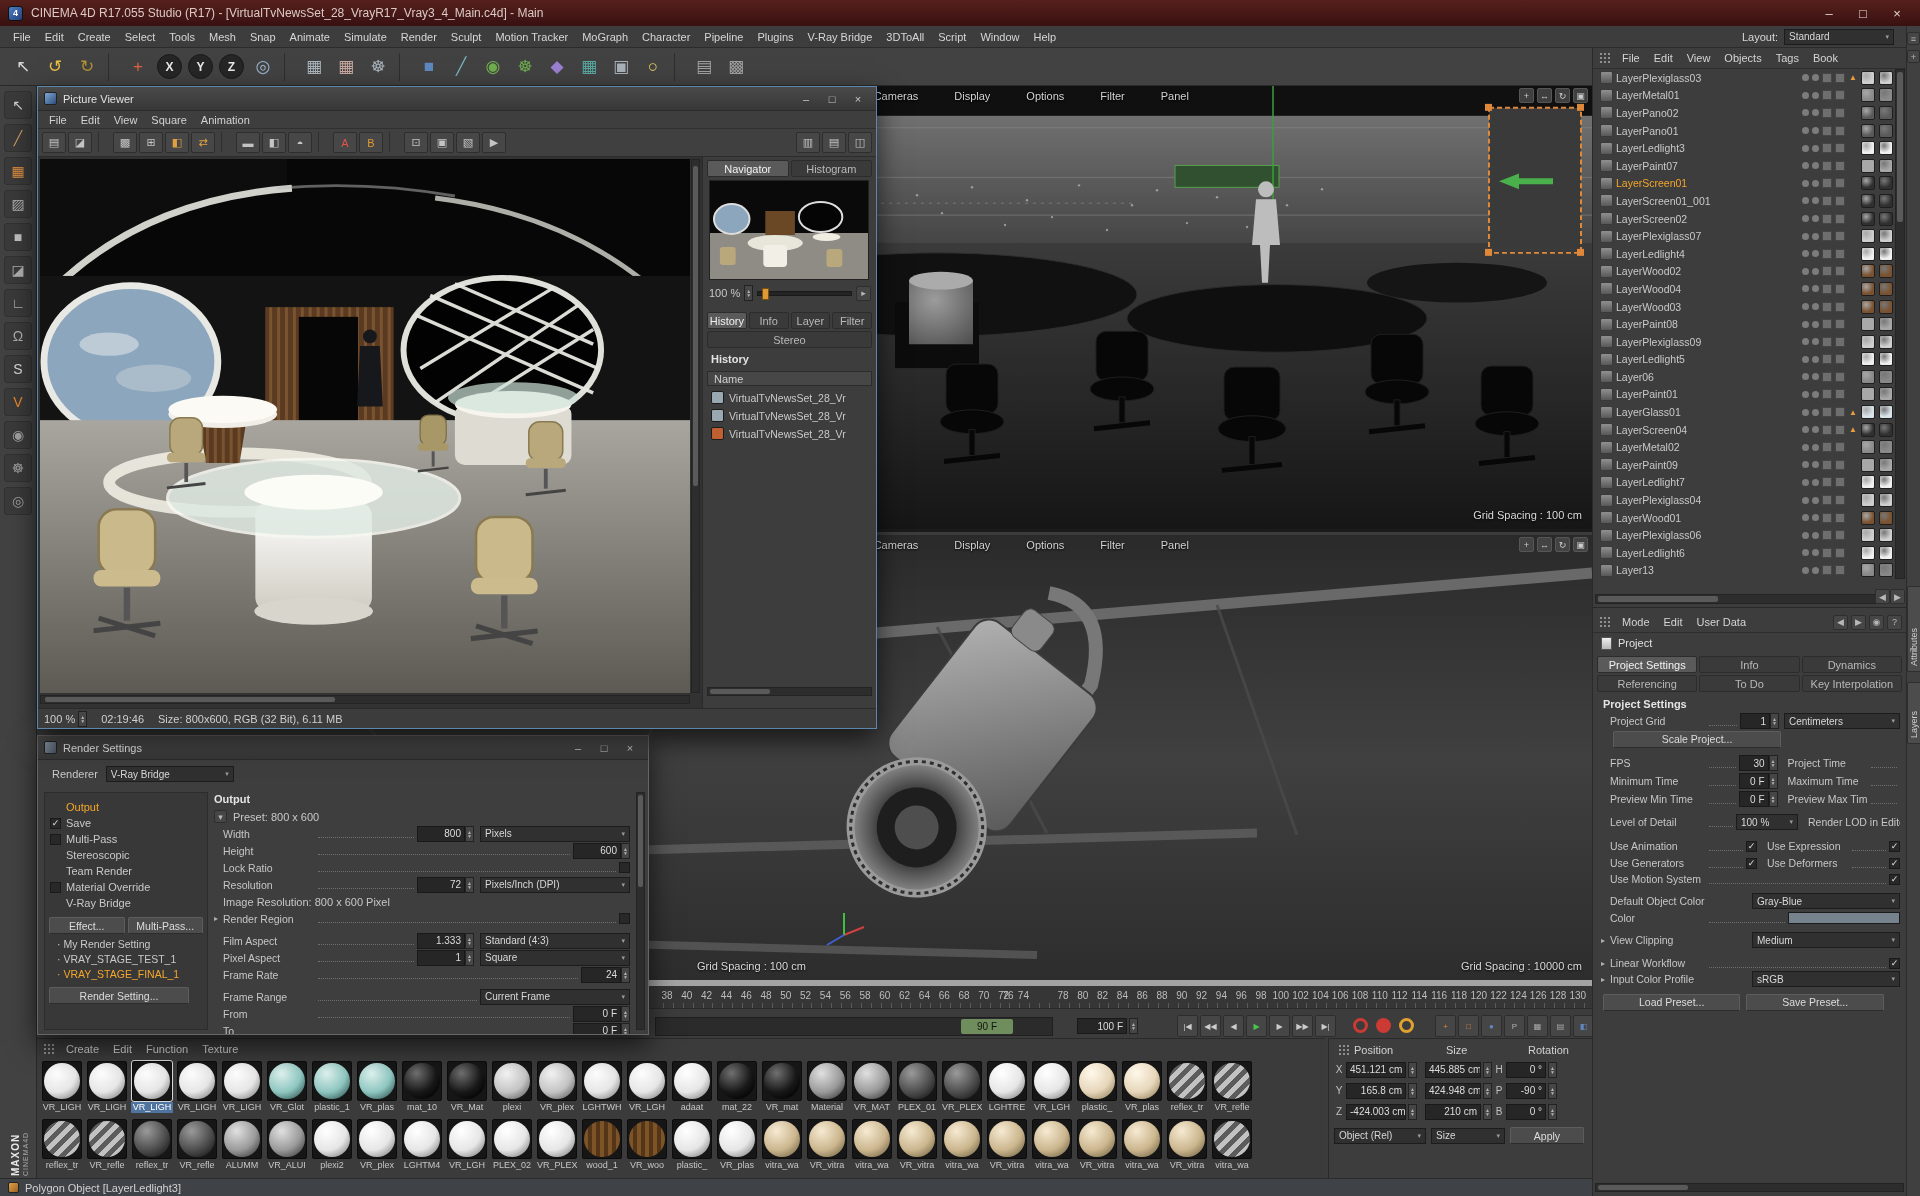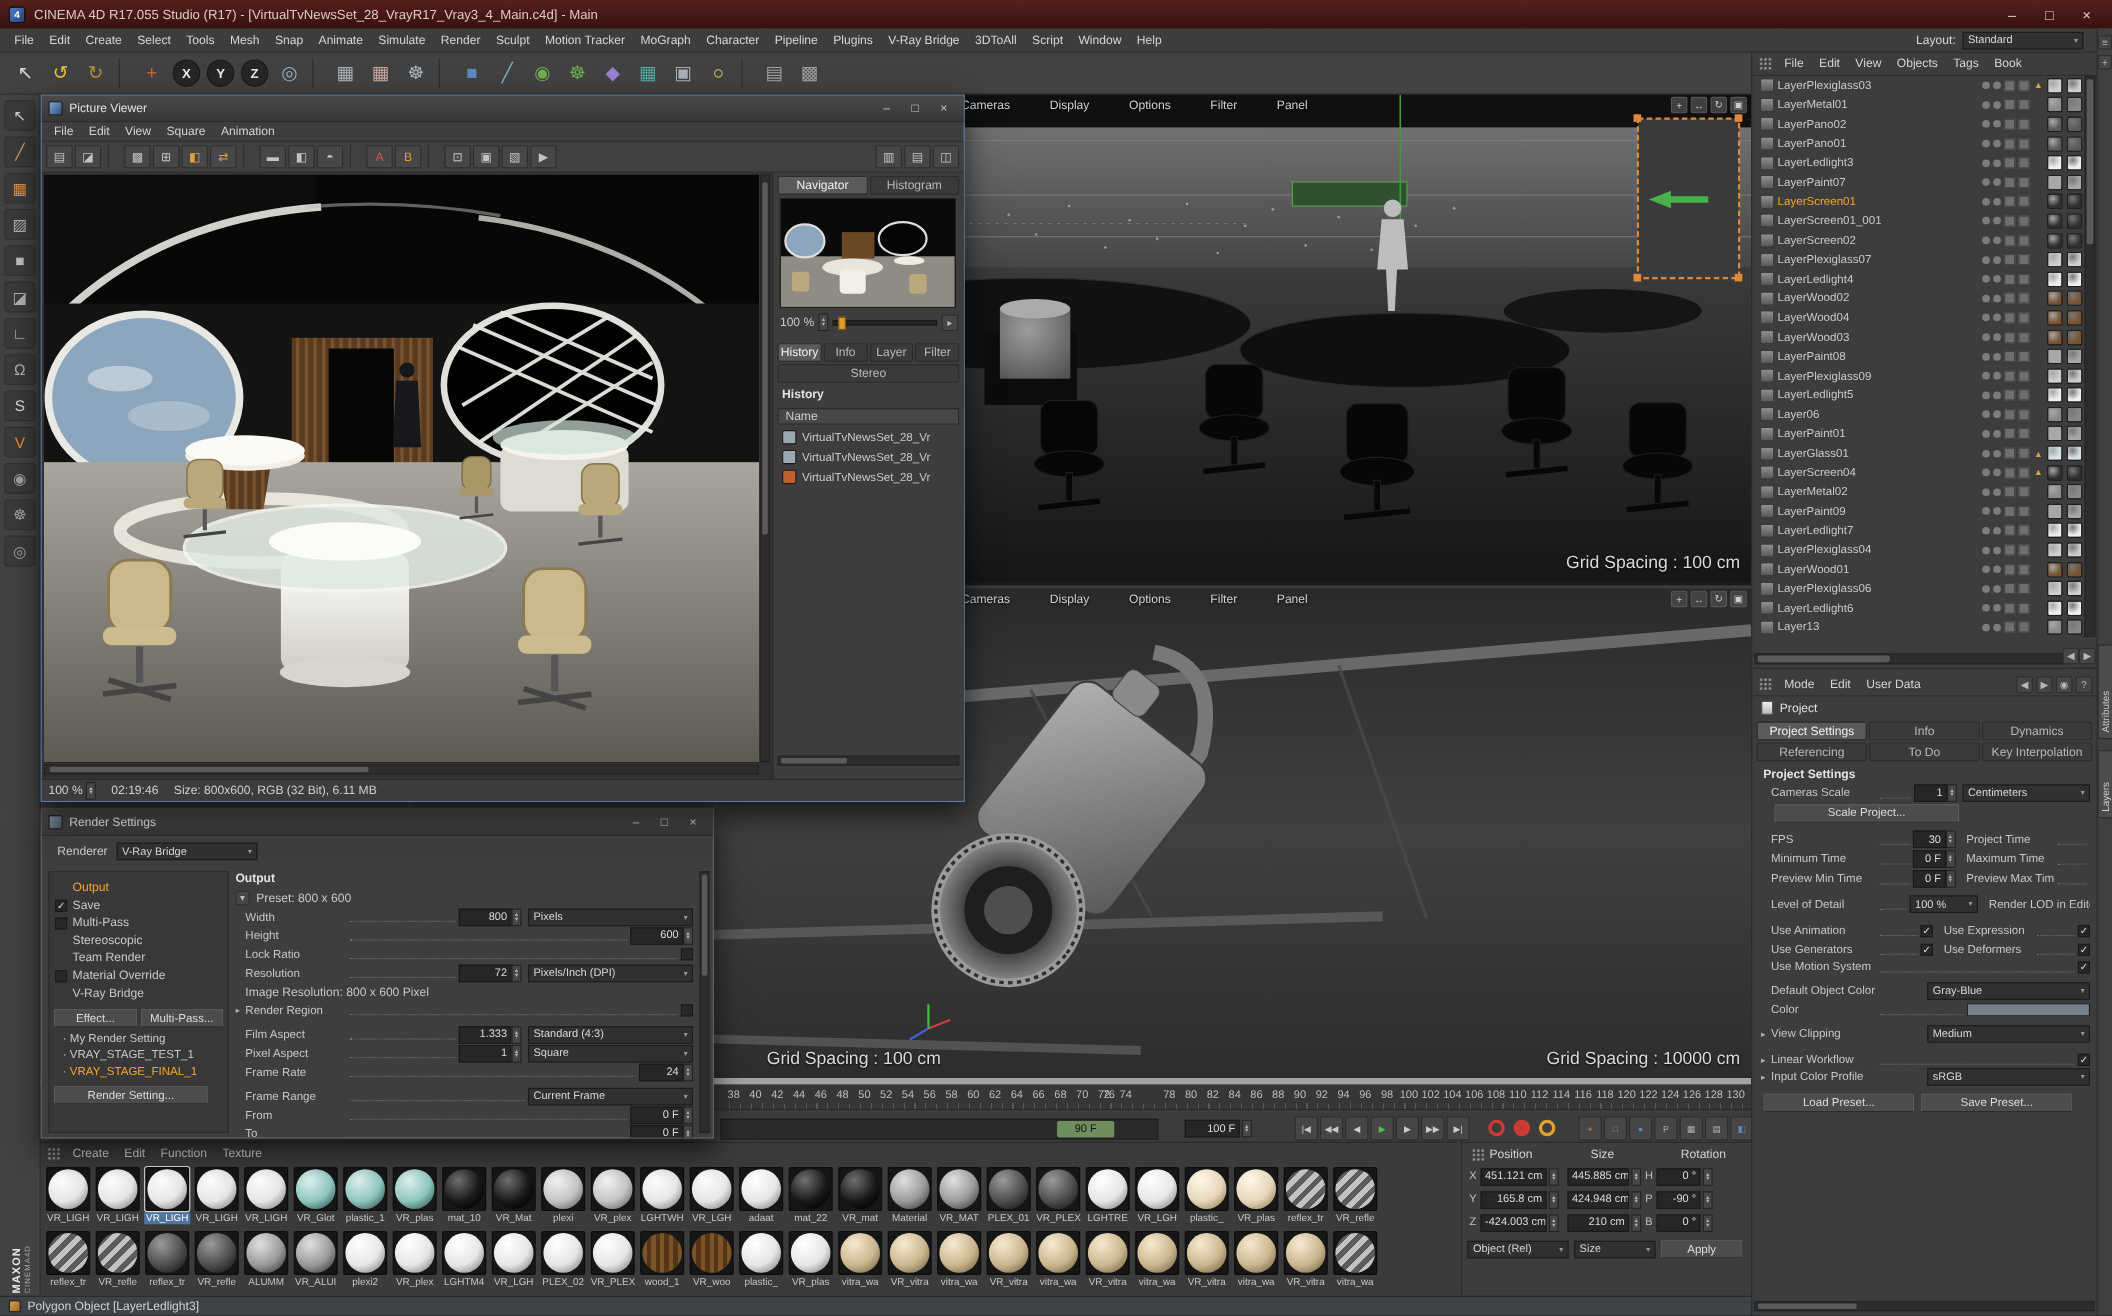--- a/index.html
+++ b/index.html
@@ -25,21 +25,21 @@
 #brand span{writing-mode:vertical-rl;transform:rotate(180deg);color:#e8e8e8;font-weight:bold;font-size:10px;letter-spacing:1px}
 #brand .b2{color:#a8a8a8;font-size:7px;font-weight:normal}
 
 .vp{position:absolute;left:37px;background:#242424;overflow:hidden}
 #vp-top{top:86px;width:1555px;height:446px;border-bottom:3px solid #1b1b1b}
 #vp-bottom{top:535px;width:1555px;height:445px;background:#2e2e2e}
 .scene{position:absolute;left:0;top:0;width:100%;height:100%}
 .vp-menu{position:absolute;left:0;top:0;width:100%;height:20px;display:flex;gap:22px;padding-left:770px;align-items:center;color:#d2d2d2;text-shadow:0 1px 2px #000}
 .vp-corner{position:absolute;right:4px;top:2px;display:flex;gap:3px}
 .vpc{width:15px;height:15px;background:rgba(72,72,72,.85);border:1px solid #565656;display:flex;align-items:center;justify-content:center;font-size:9px;color:#ccc;border-radius:2px}
-.grid-label{position:absolute;color:#dadada;font-size:16px;text-shadow:0 1px 2px #000}
+.grid-label{position:absolute;color:#dadada;font-size:11px;text-shadow:0 1px 2px #000}
 
 #timeline{position:absolute;left:37px;top:980px;width:1555px;height:58px;background:#3c3c3c;border-top:6px solid #a3a3a3}
 #ruler{position:absolute;left:0;top:0;width:100%;height:23px;background:#363636;border-bottom:1px solid #2a2a2a}
 #ruler::after{content:"";position:absolute;left:626px;right:4px;bottom:0;height:5px;background:repeating-linear-gradient(90deg,#5a5a5a 0 1px,transparent 1px 9.9px)}
 .tick-num{position:absolute;top:4px;transform:translateX(-50%);font-size:10px;color:#bdbdbd}
 #tl-controls{position:absolute;left:0;top:24px;width:100%;height:34px}
 #powerslider{position:absolute;left:618px;top:7px;width:398px;height:19px;background:#2b2b2b;border:1px solid #1f1f1f}
 .ps-chip{position:absolute;left:305px;top:1px;width:52px;height:15px;background:#6f8d5d;color:#10150c;font-size:10px;display:flex;align-items:center;justify-content:center;border-radius:2px}
 #frame-field{position:absolute;left:1040px;top:8px;width:50px}
 .input{background:#262626;border:1px solid #191919;height:16px;display:inline-flex;align-items:center;padding:0 3px;color:#dcdcdc;font-size:10px;overflow:hidden}
@@ -93,21 +93,21 @@
 .om-dot{width:7px;height:7px;border-radius:50%;background:#7c7c7c;flex:none}
 .om-sq{width:10px;height:10px;background:#6e6e6e;border:1px solid #454545;flex:none}
 .om-warn{color:#e89f3c;font-size:8px;width:10px;text-align:center;flex:none}
 .om-thumb{width:14px;height:14px;border:1px solid #1e1e1e;border-radius:2px;flex:none;margin-right:1px}
 .vscroll{position:absolute;background:#2d2d2d;border:1px solid #242424}
 .sthumb{position:absolute;background:#5a5a5a;border-radius:2px}
 
 #attrs{position:absolute;left:0;top:564px;width:313px;height:584px}
 #attr-menu-right{margin-left:auto;display:flex;gap:3px;padding-right:4px}
 .mini{width:15px;height:15px;display:inline-flex;align-items:center;justify-content:center;font-size:9px;color:#b8b8b8;background:#464646;border:1px solid #2e2e2e;border-radius:2px}
-#attr-obj{position:absolute;left:8px;top:25px;display:flex;align-items:center;gap:6px;color:#e0e0e0}
+#attr-obj{position:absolute;left:8px;top:25px;display:flex;gap:6px;color:#e0e0e0}
 .doc-ico{width:11px;height:13px;background:linear-gradient(#f0f0f0,#b8b8b8);border:1px solid #555}
 .atabs{position:absolute;left:4px;right:4px;display:flex;gap:2px}
 #atabs1{top:44px}#atabs2{top:63px}
 .tab{height:17px;display:inline-flex;align-items:center;padding:0 8px;background:#3a3a3a;border:1px solid #2c2c2c;color:#b8b8b8;border-radius:2px;flex:1;justify-content:center;white-space:nowrap;overflow:hidden}
 .tab.on{background:#5a5a5a;color:#f2f2f2}
 #attr-section{position:absolute;left:10px;top:86px;color:#e4e4e4;font-weight:bold}
 .a-row{position:absolute;left:8px;right:6px;height:16px;display:flex;align-items:center}
 .a-arr{width:9px;font-size:8px;color:#b0b0b0;flex:none}
 .al{color:#c6c6c6;white-space:nowrap;overflow:hidden;flex:none;font-size:10.5px}
 .al.r{margin-left:10px}
@@ -1235,21 +1235,21 @@
         </div>
       <div class="atabs" id="atabs2">
           <span class="tab">Referencing</span>
           <span class="tab">To Do</span>
           <span class="tab">Key Interpolation</span>
         </div>
       <div id="attr-section">Project Settings</div>
       <div id="attr-rows">
           <div class="a-row" style="top:101px">
             <span class="a-arr"></span>
-            <span class="al" style="width:96px">Cameras Scale</span>
+            <span class="al" style="width:96px">Project Grid</span>
             <span class="leader"></span>
             <span class="input" style="width:30px">
               <span class="iv">1</span>
             </span>
             <span class="stepper">
               <span>▲</span>
               <span>▼</span>
             </span>
             <span style="width:5px"></span>
             <span class="dd" style="width:116px">

